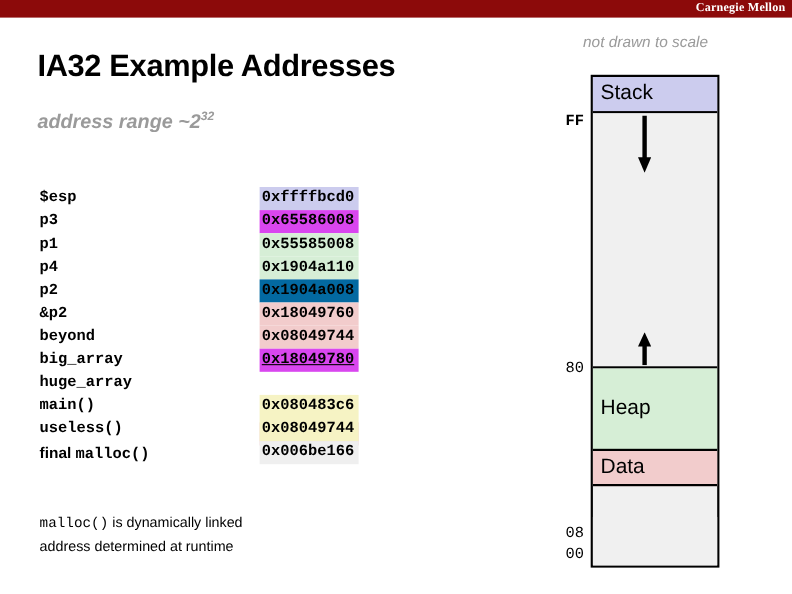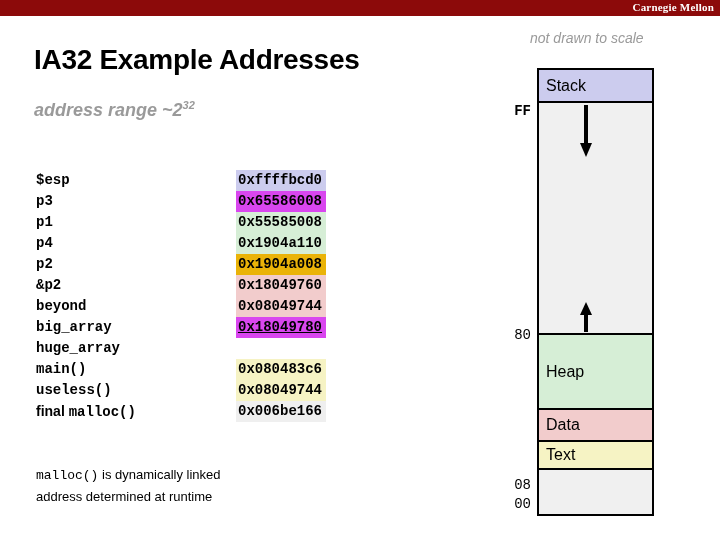--- a/index.html
+++ b/index.html
@@ -131,21 +131,21 @@
     height: 448px;
     border: 2px solid #000000;
     box-sizing: border-box;
     background: #f0f0f0;
   }
   .mem-band {
     position: absolute;
     left: 0;
     width: 100%;
     box-sizing: border-box;
-    font-size: 16px;
+    font-size: 19px;
     color: #000000;
     padding-left: 7px;
     line-height: 1.1;
     display: flex;
     align-items: center;
   }
   .mem-band.bordered-bottom { border-bottom: 2px solid #000000; }
 
   .mem-arrow {
     position: absolute;
@@ -187,21 +187,21 @@
     <div class="addr-row">
       <div class="addr-name">p1</div>
       <div class="addr-value" style="background: rgb(214, 238, 214);">0x55585008</div>
     </div>
     <div class="addr-row">
       <div class="addr-name">p4</div>
       <div class="addr-value" style="background: rgb(214, 238, 214);">0x1904a110</div>
     </div>
     <div class="addr-row">
       <div class="addr-name">p2</div>
-      <div class="addr-value" style="background: #eab308;">0x1904a008</div>
+      <div class="addr-value" style="background: #0369a1;">0x1904a008</div>
     </div>
     <div class="addr-row">
       <div class="addr-name">&amp;p2</div>
       <div class="addr-value" style="background: rgb(242, 204, 204);">0x18049760</div>
     </div>
     <div class="addr-row">
       <div class="addr-name">beyond</div>
       <div class="addr-value" style="background: rgb(242, 204, 204);">0x08049744</div>
     </div>
     <div class="addr-row">
@@ -234,23 +234,20 @@
 <div id="mem-diagram">
     <div class="mem-band bordered-bottom" style="top: 0px; height: 33px; background: rgb(204, 204, 238);">
       <span>Stack</span>
     </div>
     <div class="mem-band bordered-bottom" style="top: 33px; height: 232px; background: rgb(240, 240, 240);"></div>
     <div class="mem-band bordered-bottom" style="top: 265px; height: 75px; background: rgb(214, 238, 214);">
       <span>Heap</span>
     </div>
     <div class="mem-band bordered-bottom" style="top: 340px; height: 32px; background: rgb(242, 204, 204);">
       <span>Data</span>
-    </div>
-    <div class="mem-band bordered-bottom" style="top: 372px; height: 28px; background: rgb(246, 243, 196);">
-      <span>Text</span>
     </div>
     <div class="mem-band" style="top: 400px; height: 44px; background: rgb(240, 240, 240);"></div>
     <div class="mem-arrow" style="top: 35px;"><svg width="12" height="52" viewBox="0 0 12 52">
         <line x1="6" y1="0" x2="6" y2="42" stroke="#000" stroke-width="4"></line>
         <polygon points="6,52 0,38 12,38" fill="#000"></polygon>
       </svg></div>
     <div class="mem-arrow" style="top: 232px;"><svg width="12" height="30" viewBox="0 0 12 30">
         <line x1="6" y1="30" x2="6" y2="10" stroke="#000" stroke-width="4"></line>
         <polygon points="6,0 0,13 12,13" fill="#000"></polygon>
       </svg></div>

